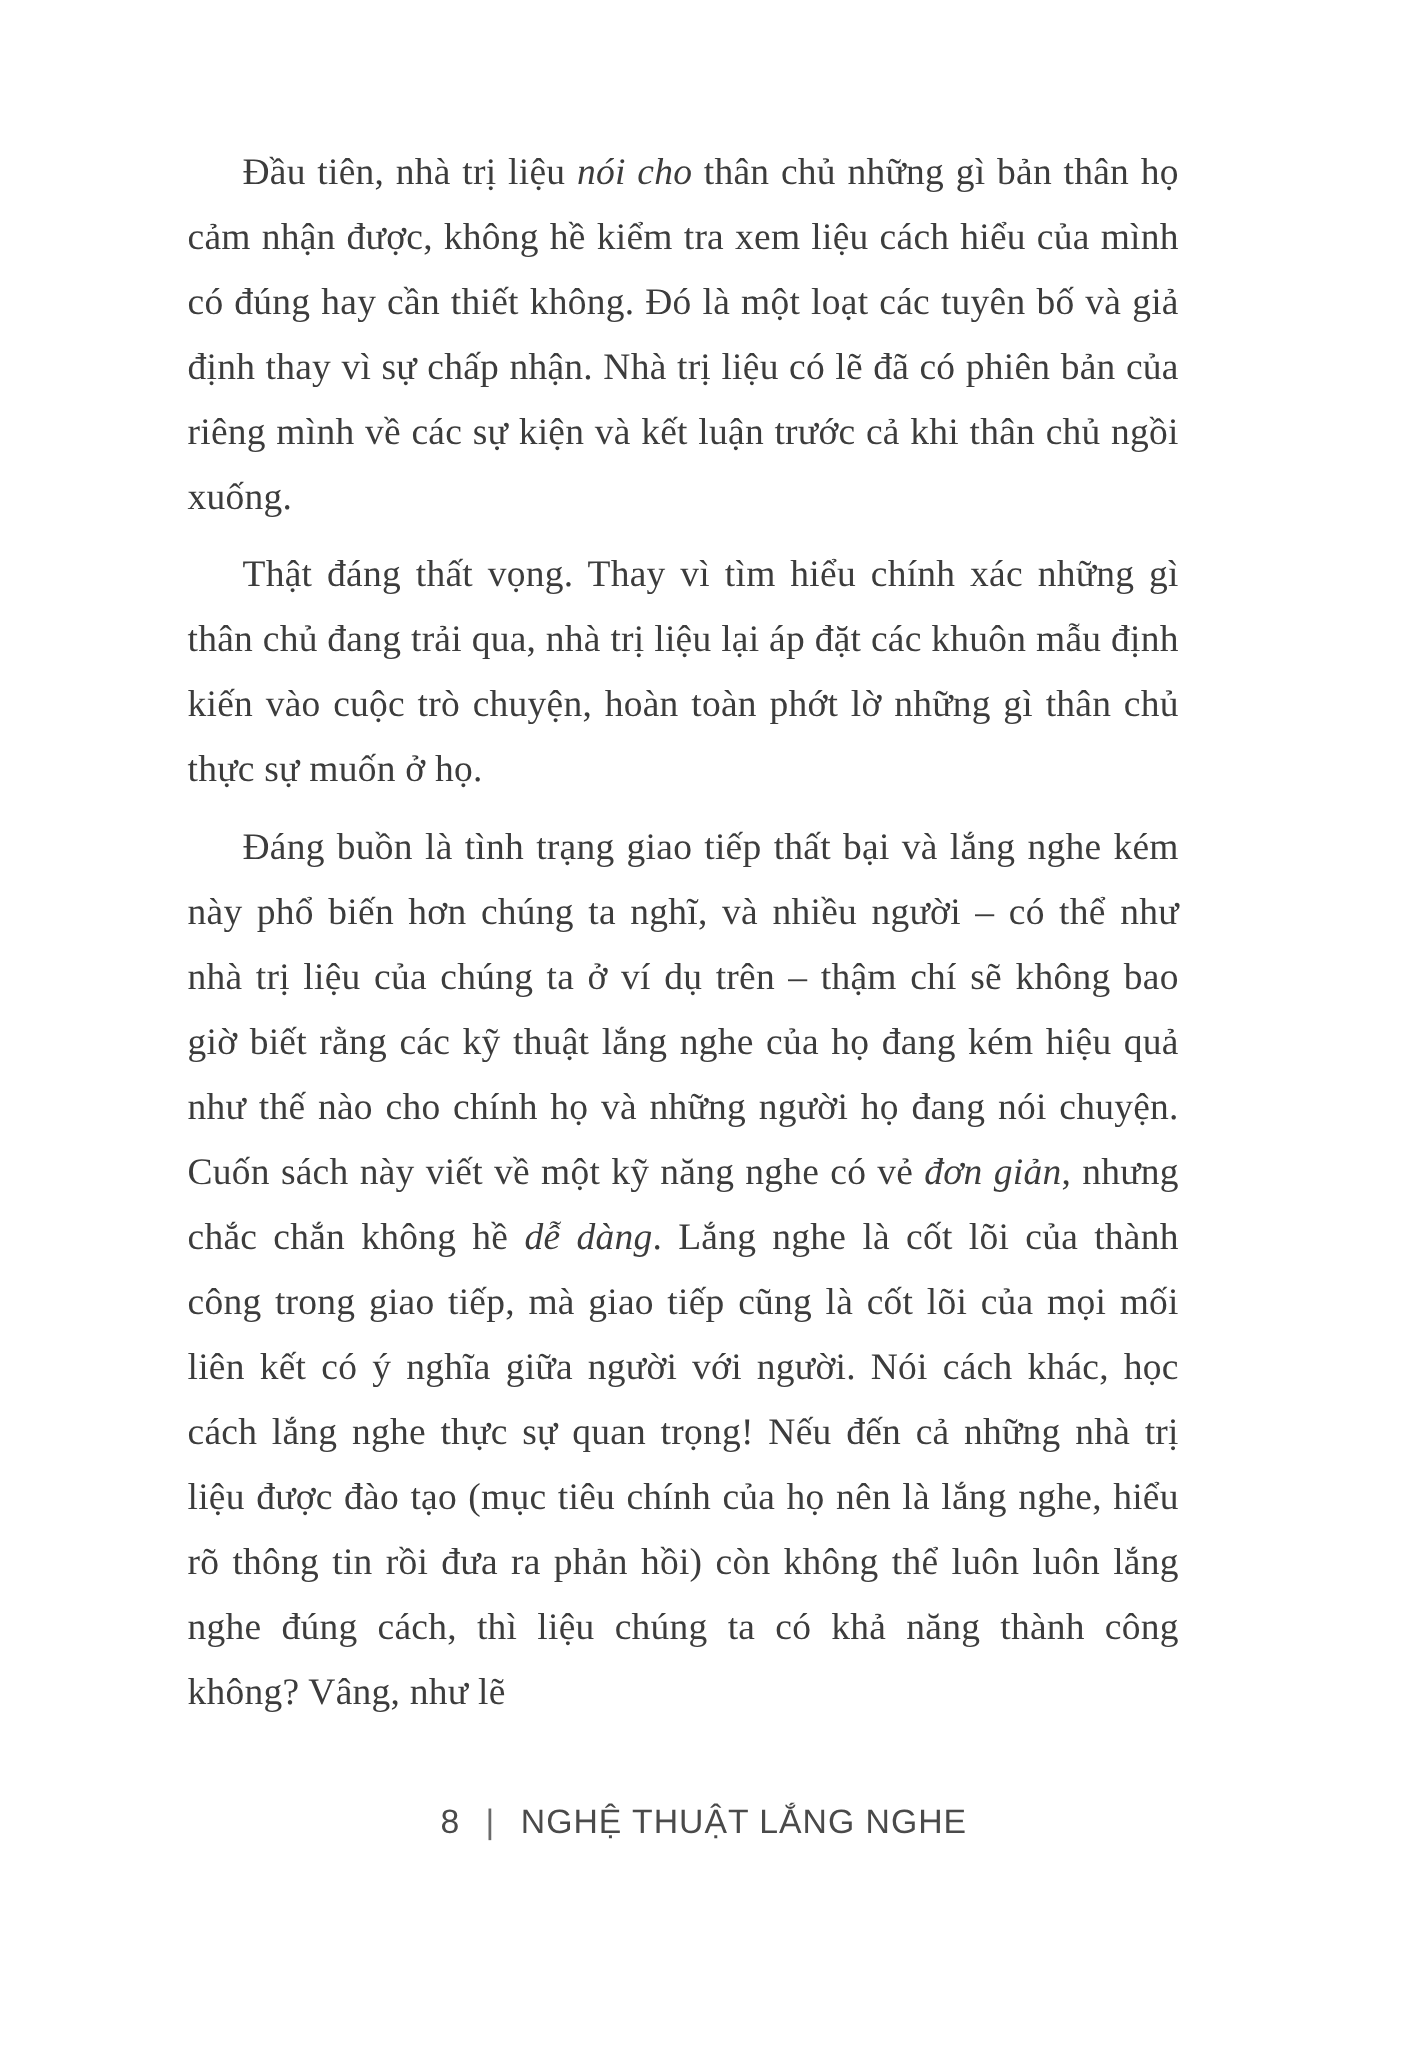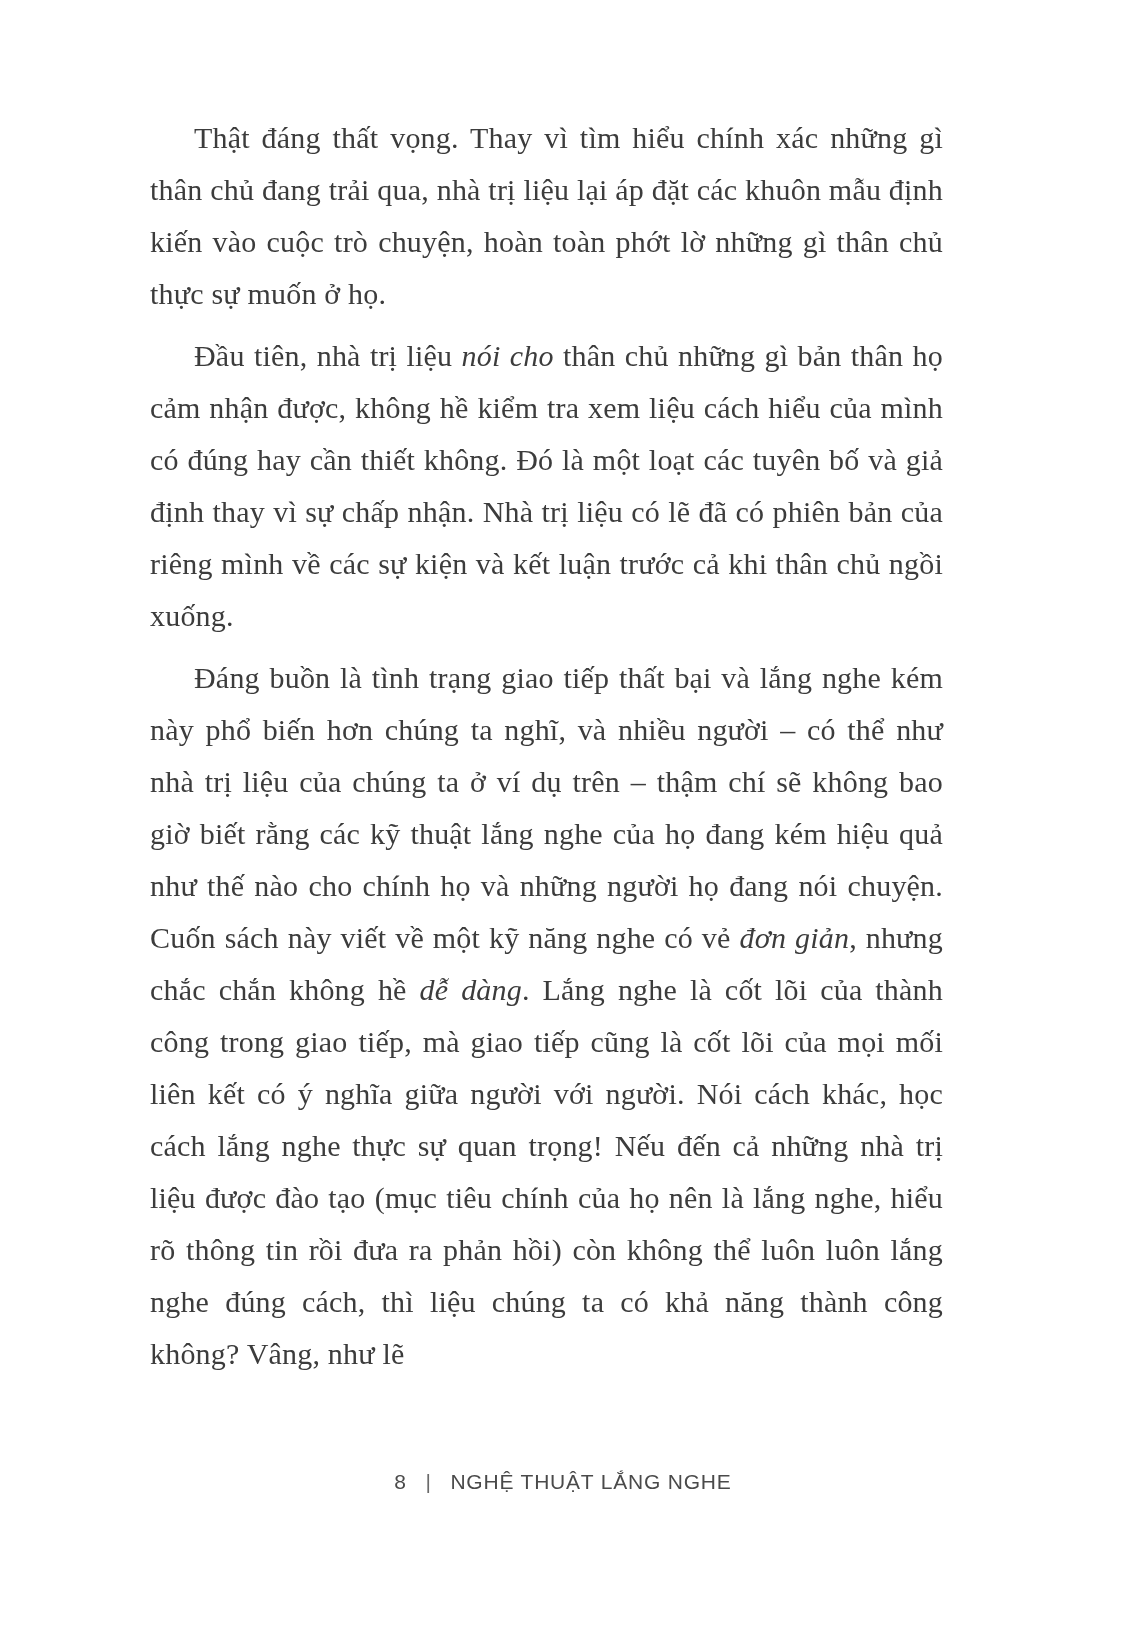--- a/index.html
+++ b/index.html
@@ -34,39 +34,38 @@
   .text-block p span.italic {
     font-style: italic;
   }
   .page-footer {
     position: absolute;
     left: 0;
     right: 0;
     top: 1442px;
     text-align: center;
     font-family: "Liberation Sans", sans-serif;
-    font-size: 21px;
+    font-size: 27px;
     color: #4a4a4a;
     letter-spacing: 0.8px;
-    margin-top: 28px;
   }
   .page-footer .sep {
     margin: 0 12px;
     color: #6a6a6a;
     font-weight: 300;
   }
 </style>
 </head>
 <body>
 
 <div class="page">
 
   <main class="text-block" id="paragraphs">
+      <p><span>Đầu tiên, nhà trị liệu </span><span class="italic">nói cho</span><span> thân chủ những gì bản thân họ cảm nhận được, không hề kiểm tra xem liệu cách hiểu của mình có đúng hay cần thiết không. Đó là một loạt các tuyên bố và giả định thay vì sự chấp nhận. Nhà trị liệu có lẽ đã có phiên bản của riêng mình về các sự kiện và kết luận trước cả khi thân chủ ngồi xuống.</span></p>
       <p><span>Thật đáng thất vọng. Thay vì tìm hiểu chính xác những gì thân chủ đang trải qua, nhà trị liệu lại áp đặt các khuôn mẫu định kiến vào cuộc trò chuyện, hoàn toàn phớt lờ những gì thân chủ thực sự muốn ở họ.</span></p>
-      <p><span>Đầu tiên, nhà trị liệu </span><span class="italic">nói cho</span><span> thân chủ những gì bản thân họ cảm nhận được, không hề kiểm tra xem liệu cách hiểu của mình có đúng hay cần thiết không. Đó là một loạt các tuyên bố và giả định thay vì sự chấp nhận. Nhà trị liệu có lẽ đã có phiên bản của riêng mình về các sự kiện và kết luận trước cả khi thân chủ ngồi xuống.</span></p>
       <p><span>Đáng buồn là tình trạng giao tiếp thất bại và lắng nghe kém này phổ biến hơn chúng ta nghĩ, và nhiều người – có thể như nhà trị liệu của chúng ta ở ví dụ trên – thậm chí sẽ không bao giờ biết rằng các kỹ thuật lắng nghe của họ đang kém hiệu quả như thế nào cho chính họ và những người họ đang nói chuyện. Cuốn sách này viết về một kỹ năng nghe có vẻ </span><span class="italic">đơn giản</span><span>, nhưng chắc chắn không hề </span><span class="italic">dễ dàng</span><span>. Lắng nghe là cốt lõi của thành công trong giao tiếp, mà giao tiếp cũng là cốt lõi của mọi mối liên kết có ý nghĩa giữa người với người. Nói cách khác, học cách lắng nghe thực sự quan trọng! Nếu đến cả những nhà trị liệu được đào tạo (mục tiêu chính của họ nên là lắng nghe, hiểu rõ thông tin rồi đưa ra phản hồi) còn không thể luôn luôn lắng nghe đúng cách, thì liệu chúng ta có khả năng thành công không? Vâng, như lẽ</span></p>
     </main>
 
   <footer class="page-footer">
     <span>8</span>
     <span class="sep">|</span>
     <span>NGHỆ THUẬT LẮNG NGHE</span>
   </footer>
 
 </div>

